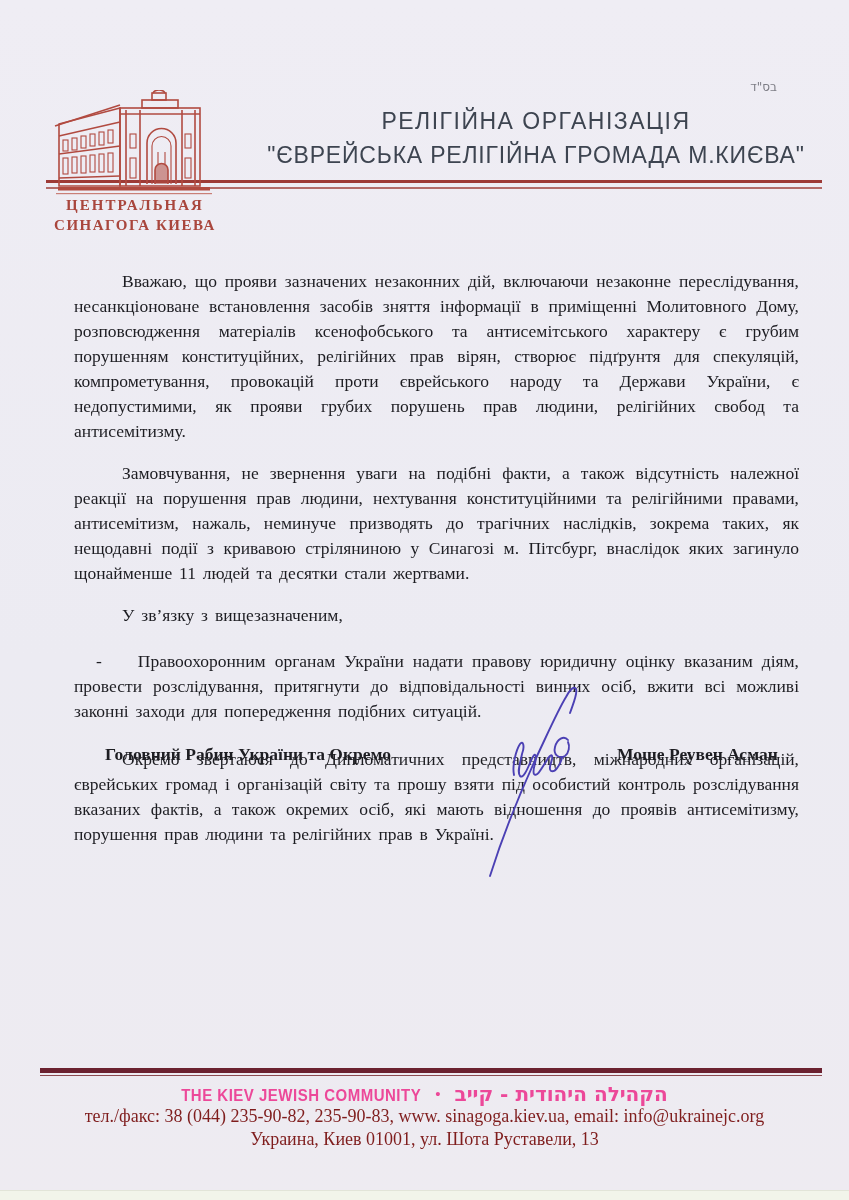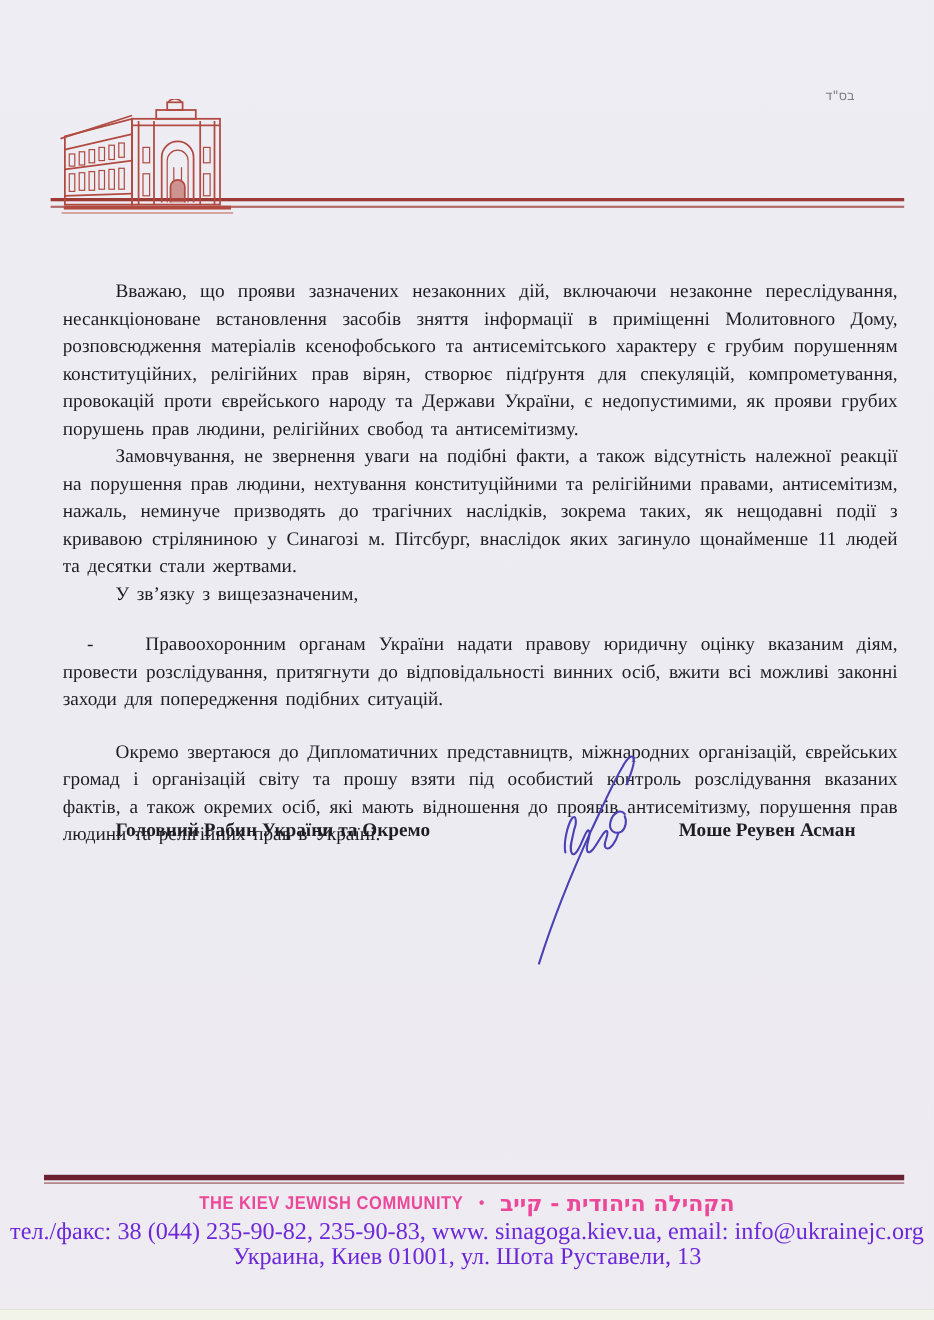--- a/index.html
+++ b/index.html
@@ -52,21 +52,21 @@
   .org-red .r1 { font-size: 15px; letter-spacing: 2px; }
   .org-red .r2 { font-size: 15px; letter-spacing: 1.5px; margin-top: 3px; }
 
   
   .letter-body {
     position: absolute; left: 57px; top: 252px; width: 759px;
     font-size: 17.5px; line-height: 25px;
     text-align: justify;
     word-spacing: 2.5px;
   }
-  .letter-body p { margin: 0; }
+  .letter-body p { margin: 17px; }
   .indent { text-indent: 48px; }
   .demand-head {
     text-align: center; font-weight: bold;
     letter-spacing: 0.5px;
   }
   .demand-item { text-indent: 22px; margin-top: 21px !important; }
   .gap1 { margin-top: 23px !important; }
 
   
   .sig-row {
@@ -88,21 +88,21 @@
     position: absolute; left: 0; top: 1082px; width: 849px;
     display: flex; justify-content: center; align-items: center; gap: 14px;
     font-weight: bold; color: #ec4899;
   }
   .footer-l1 .en { font-family: "Liberation Sans", sans-serif; font-size: 15px; letter-spacing: 0.5px; transform: scaleY(1.12); }
   .footer-l1 .dot { font-size: 15px; }
   .footer-l1 .he { font-family: "DejaVu Sans", sans-serif; font-size: 20px; direction: rtl; }
 
   .footer-l2, .footer-l3 {
     position: absolute; left: 0; width: 849px;
-    text-align: center; font-size: 22px; color: #6d28d9;
+    text-align: center; font-size: 18px; color: #7f1d1d;
   }
   .footer-l2 { top: 1106px; }
   .footer-l3 { top: 1129px; }
 
   
   .scan-edge { position: absolute; left: 0; bottom: 0; width: 849px; height: 9px; background: #f2f4ea; border-top: 1px solid #e2e4d8; }
 </style>
 </head>
 <body>
 
@@ -156,26 +156,34 @@
       <line x1="86" y1="20" x2="86" y2="96"></line>
       <rect x="76" y="44" width="6" height="14" stroke-width="1.1"></rect>
       <rect x="76" y="68" width="6" height="20" stroke-width="1.1"></rect>
       <line x1="128" y1="20" x2="128" y2="96"></line>
       <line x1="141" y1="20" x2="141" y2="96"></line>
       <rect x="131" y="44" width="6" height="14" stroke-width="1.1"></rect>
       <rect x="131" y="68" width="6" height="20" stroke-width="1.1"></rect>
     </svg>
   </div>
 
+  <div class="titles">
+    <div class="t1">РЕЛІГІЙНА ОРГАНІЗАЦІЯ</div>
+    <div class="t2">"ЄВРЕЙСЬКА РЕЛІГІЙНА ГРОМАДА М.КИЄВА"</div>
+  </div>
 
   <div class="header-rule">
     <div class="thick"></div>
     <div class="thin"></div>
   </div>
 
+  <div class="org-red">
+    <div class="r1">ЦЕНТРАЛЬНАЯ</div>
+    <div class="r2">СИНАГОГА КИЕВА</div>
+  </div>
 
   <div class="letter-body">
     <p class="indent">Вважаю, що прояви зазначених незаконних дій, включаючи незаконне переслідування, несанкціоноване встановлення засобів зняття інформації в приміщенні Молитовного Дому, розповсюдження матеріалів ксенофобського та антисемітського характеру є грубим порушенням конституційних, релігійних прав вірян, створює підґрунтя для спекуляцій, компрометування, провокацій проти єврейського народу та Держави України, є недопустимими, як прояви грубих порушень прав людини, релігійних свобод та антисемітизму.</p>
     <p class="indent">Замовчування, не звернення уваги на подібні факти, а також відсутність належної реакції на порушення прав людини, нехтування конституційними та релігійними правами, антисемітизм, нажаль, неминуче призводять до трагічних наслідків, зокрема таких, як нещодавні події з кривавою стріляниною у Синагозі м. Пітсбург, внаслідок яких загинуло щонайменше 11 людей та десятки стали жертвами.</p>
     <p class="indent">У зв’язку з вищезазначеним,</p>
     <p class="demand-item">-&nbsp;&nbsp;&nbsp;&nbsp;Правоохоронним органам України надати правову юридичну оцінку вказаним діям, провести розслідування, притягнути до відповідальності винних осіб, вжити всі можливі законні заходи для попередження подібних ситуацій.</p>
     <p class="indent gap1">Окремо звертаюся до Дипломатичних представництв, міжнародних організацій, єврейських громад і організацій світу та прошу взяти під особистий контроль розслідування вказаних фактів, а також окремих осіб, які мають відношення до проявів антисемітизму, порушення прав людини та релігійних прав в Україні.</p>
   </div>
 
   <div class="sig-ink">

